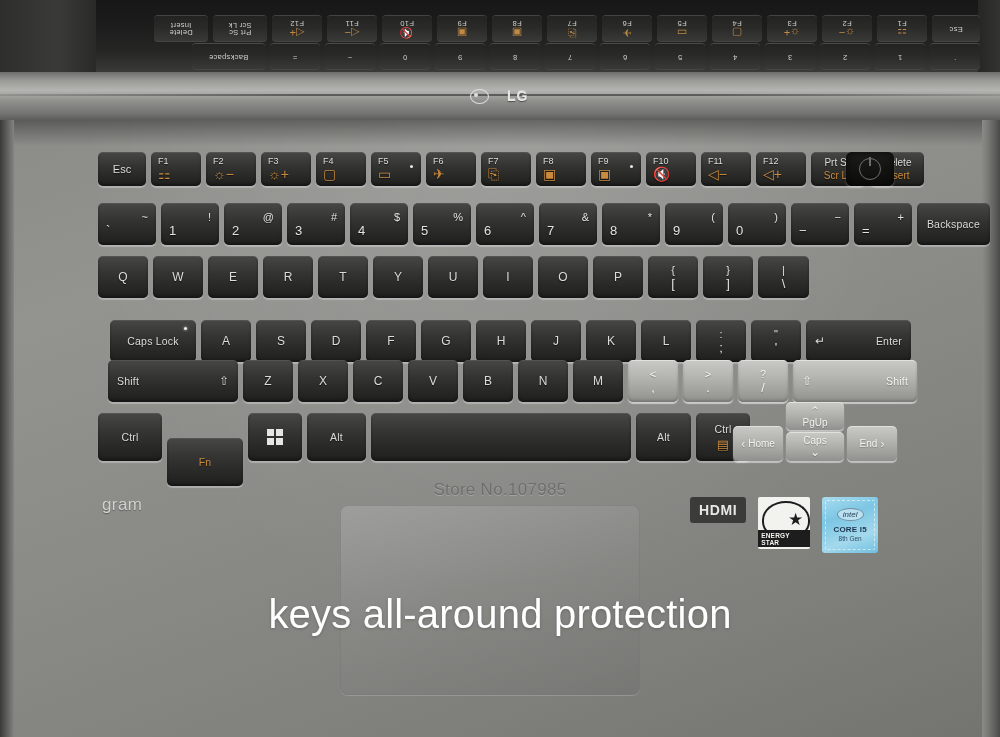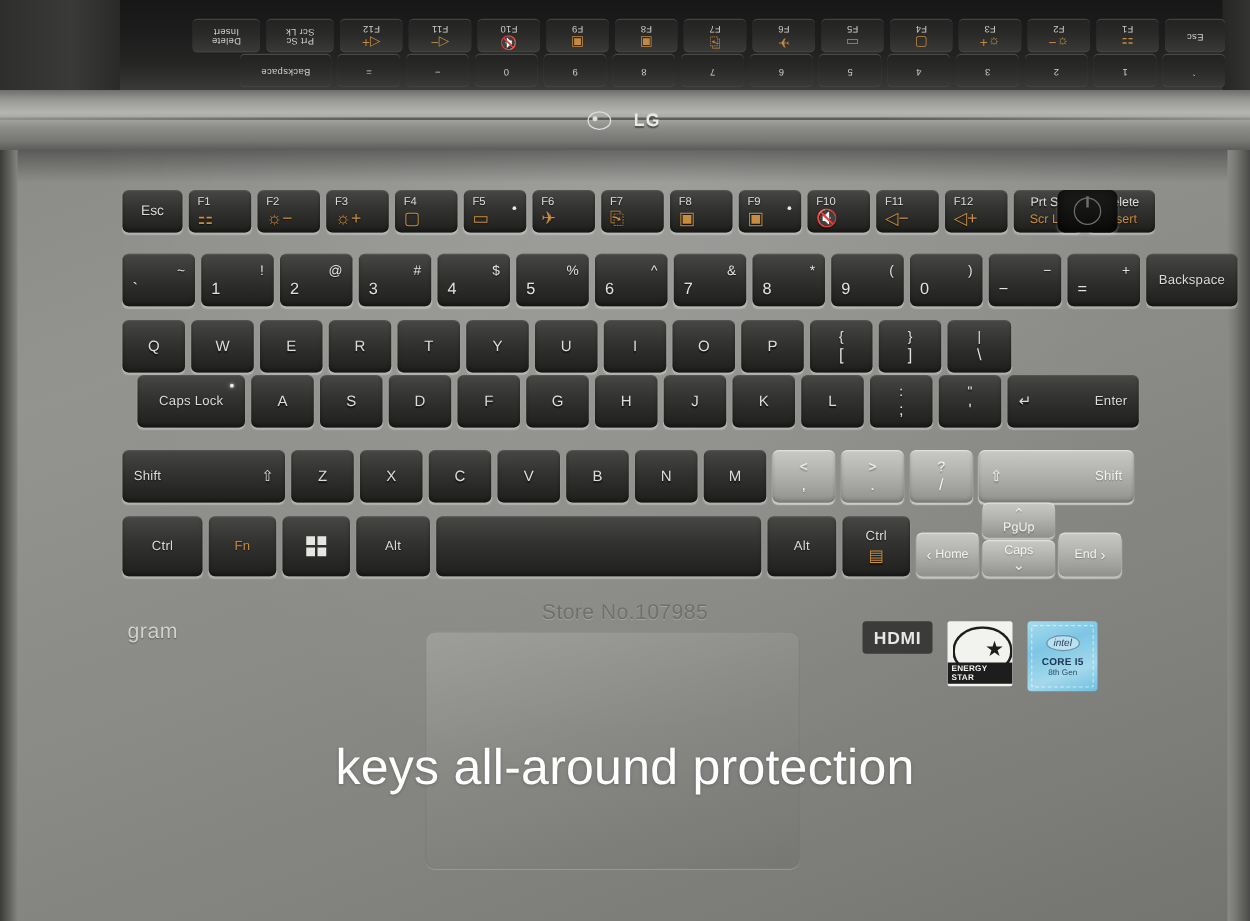--- a/index.html
+++ b/index.html
@@ -86,22 +86,22 @@
 
   
   .kbwell{
     position:absolute;left:98px;top:152px;width:800px;height:330px;
   }
 
   .krow{position:absolute;left:0;display:flex;gap:5px;}
   .krow.rF {top:0px;}
   .krow.rN {top:51px;}
   .krow.rQ {top:104px;}
-  .krow.rA {top:148px;padding-left:12px;}
-  .krow.rZ {top:208px;}
+  .krow.rA {top:168px;padding-left:12px;}
+  .krow.rZ {top:208px;margin-left:10px;}
   .krow.rC {top:261px;}
 
   .key{
     position:relative;
     background:linear-gradient(180deg,#474745 0%,#333331 42%,#262624 78%,#1f1f1e 100%);
     border-radius:5px;
     box-shadow:
       0 2px 1px rgba(255,255,255,.30),
       inset 0 1px 0 rgba(255,255,255,.08),
       inset 0 -2px 3px rgba(0,0,0,.35);
@@ -654,21 +654,21 @@
         </div>
         <div class="key h-s silver split" style="width: 106px;">
           <span>⇧</span>
           <span class="corner-lbl">Shift</span>
         </div>
       </div>
     <div class="krow rC" id="row-bottom">
         <div class="key h-c" style="width: 64px;">
           <span class="corner-lbl">Ctrl</span>
         </div>
-        <div class="key h-c" style="width: 54px;">
+        <div class="key h-c" style="width: 76px; margin-top: 25px;">
           <span class="corner-lbl" style="color: rgb(201, 139, 62);">Fn</span>
         </div>
         <div class="key h-c" style="width: 54px;">
           <span class="win">
             <i></i>
             <i></i>
             <i></i>
             <i></i>
           </span>
         </div>

